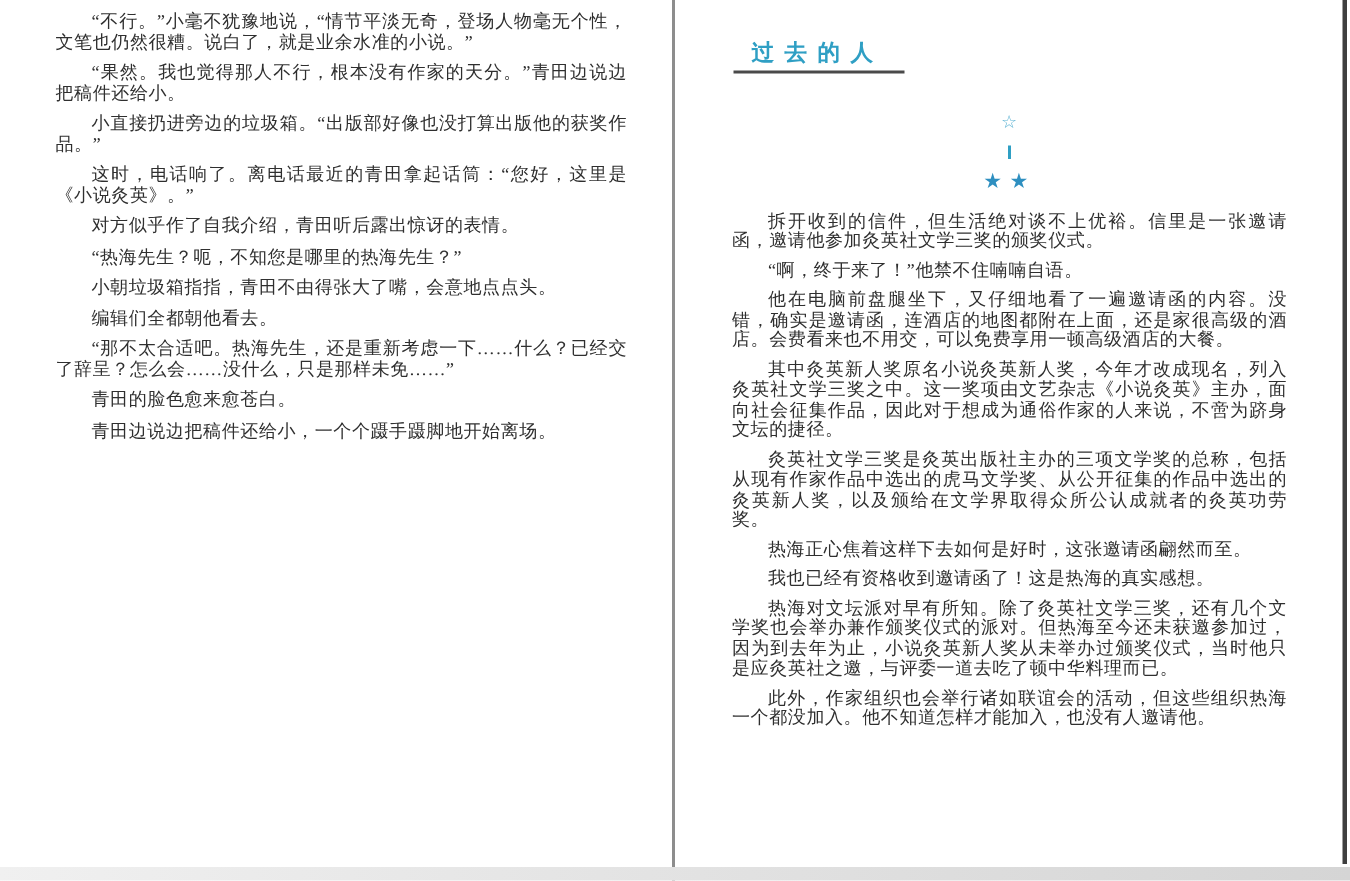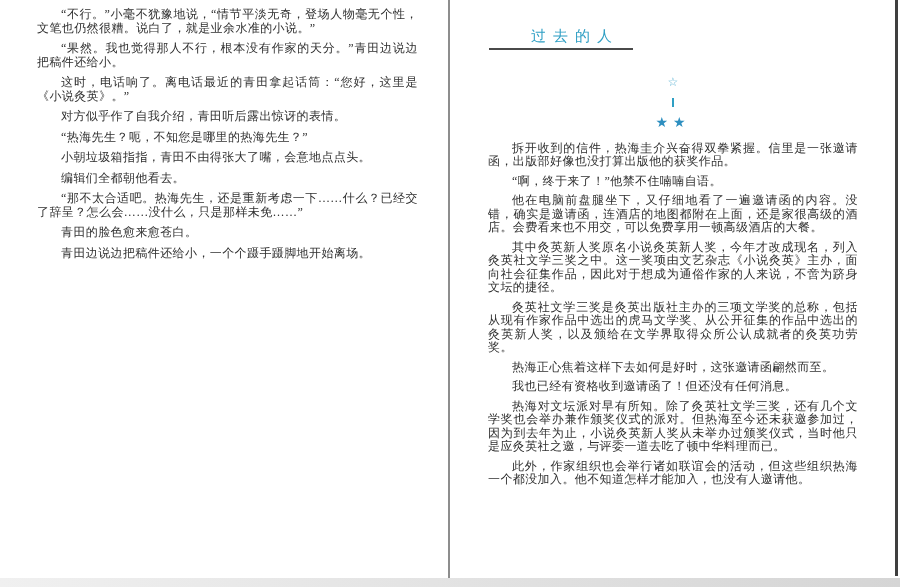--- a/index.html
+++ b/index.html
@@ -16,35 +16,36 @@
   .right-edge{position:absolute;left:895px;top:0;width:3px;height:576px;background:#3f3f3f;}
   .bottom-strip{position:absolute;left:0;top:578px;width:900px;height:9px;
     background:linear-gradient(to right,#f0f0f0,#d5d5d5);}
   .text-col{color:#2f2f2f;font-size:12px;line-height:13.5px;text-align:justify;letter-spacing:0.4px;}
   .text-col-left{margin:8px 30px 0 37px;}
   .text-col-right{margin:0 38px 0 38px;}
   .para{margin:0 0 7px 0;text-indent:2em;}
   .page-right .para{margin-bottom:6px;}
   .chapter-head{margin:30px 0 0 1px;}
   .chapter-title-wrap{display:inline-block;padding:0 14px 3px 12px;border-bottom:2px solid #4a4a4a;}
-  .chapter-title{color:#2f9fc4;font-size:15px;letter-spacing:7px;font-weight:normal;margin-left:30px;}
+  .chapter-title{color:#2f9fc4;font-size:15px;letter-spacing:7px;font-weight:bold;}
   .ornament{width:100%;text-align:center;margin-top:26px;margin-bottom:12px;color:#2f9fc4;}
   .orn-star-outline{font-size:12px;color:#5fb4d4;display:block;line-height:12px;}
   .orn-bar{width:2px;height:9px;background:#2f9fc4;margin:10px auto 9px auto;}
   .orn-stars{font-size:14px;letter-spacing:5px;color:#2e8fc0;display:block;line-height:14px;}
 </style>
 </head>
 <body>
 
 <div class="spread">
 
   <div class="page page-left">
     <div class="text-col text-col-left">
         <p class="para">“不行。”小毫不犹豫地说，“情节平淡无奇，登场人物毫无个性，文笔也仍然很糟。说白了，就是业余水准的小说。”</p>
         <p class="para">“果然。我也觉得那人不行，根本没有作家的天分。”青田边说边把稿件还给小。</p>
+        <p class="para">小直接扔进旁边的垃圾箱。“出版部好像也没打算出版他的获奖作品。”</p>
         <p class="para">这时，电话响了。离电话最近的青田拿起话筒：“您好，这里是《小说灸英》。”</p>
         <p class="para">对方似乎作了自我介绍，青田听后露出惊讶的表情。</p>
         <p class="para">“热海先生？呃，不知您是哪里的热海先生？”</p>
         <p class="para">小朝垃圾箱指指，青田不由得张大了嘴，会意地点点头。</p>
         <p class="para">编辑们全都朝他看去。</p>
         <p class="para">“那不太合适吧。热海先生，还是重新考虑一下……什么？已经交了辞呈？怎么会……没什么，只是那样未免……”</p>
         <p class="para">青田的脸色愈来愈苍白。</p>
         <p class="para">青田边说边把稿件还给小，一个个蹑手蹑脚地开始离场。</p>
       </div>
   </div>
@@ -57,27 +58,27 @@
         <span class="chapter-title-wrap">
           <span class="chapter-title">过去的人</span>
         </span>
       </div>
       <div class="ornament">
         <span class="orn-star-outline">☆</span>
         <div class="orn-bar"></div>
         <span class="orn-stars">★★</span>
       </div>
       <div>
-          <p class="para">拆开收到的信件，热海圭介兴奋得双拳紧握。信里是一张邀请函，出版部好像也没打算出版他的获奖作品。</p>
+          <p class="para">拆开收到的信件，但生活绝对谈不上优裕。信里是一张邀请函，邀请他参加灸英社文学三奖的颁奖仪式。</p>
           <p class="para">“啊，终于来了！”他禁不住喃喃自语。</p>
           <p class="para">他在电脑前盘腿坐下，又仔细地看了一遍邀请函的内容。没错，确实是邀请函，连酒店的地图都附在上面，还是家很高级的酒店。会费看来也不用交，可以免费享用一顿高级酒店的大餐。</p>
           <p class="para">其中灸英新人奖原名小说灸英新人奖，今年才改成现名，列入灸英社文学三奖之中。这一奖项由文艺杂志《小说灸英》主办，面向社会征集作品，因此对于想成为通俗作家的人来说，不啻为跻身文坛的捷径。</p>
           <p class="para">灸英社文学三奖是灸英出版社主办的三项文学奖的总称，包括从现有作家作品中选出的虎马文学奖、从公开征集的作品中选出的灸英新人奖，以及颁给在文学界取得众所公认成就者的灸英功劳奖。</p>
           <p class="para">热海正心焦着这样下去如何是好时，这张邀请函翩然而至。</p>
-          <p class="para">我也已经有资格收到邀请函了！但还没有任何消息。</p>
+          <p class="para">我也已经有资格收到邀请函了！这是热海的真实感想。</p>
           <p class="para">热海对文坛派对早有所知。除了灸英社文学三奖，还有几个文学奖也会举办兼作颁奖仪式的派对。但热海至今还未获邀参加过，因为到去年为止，小说灸英新人奖从未举办过颁奖仪式，当时他只是应灸英社之邀，与评委一道去吃了顿中华料理而已。</p>
           <p class="para">此外，作家组织也会举行诸如联谊会的活动，但这些组织热海一个都没加入。他不知道怎样才能加入，也没有人邀请他。</p>
         </div>
     </div>
   </div>
 
   <div class="right-edge"></div>
 
   <div class="bottom-strip"></div>
 

